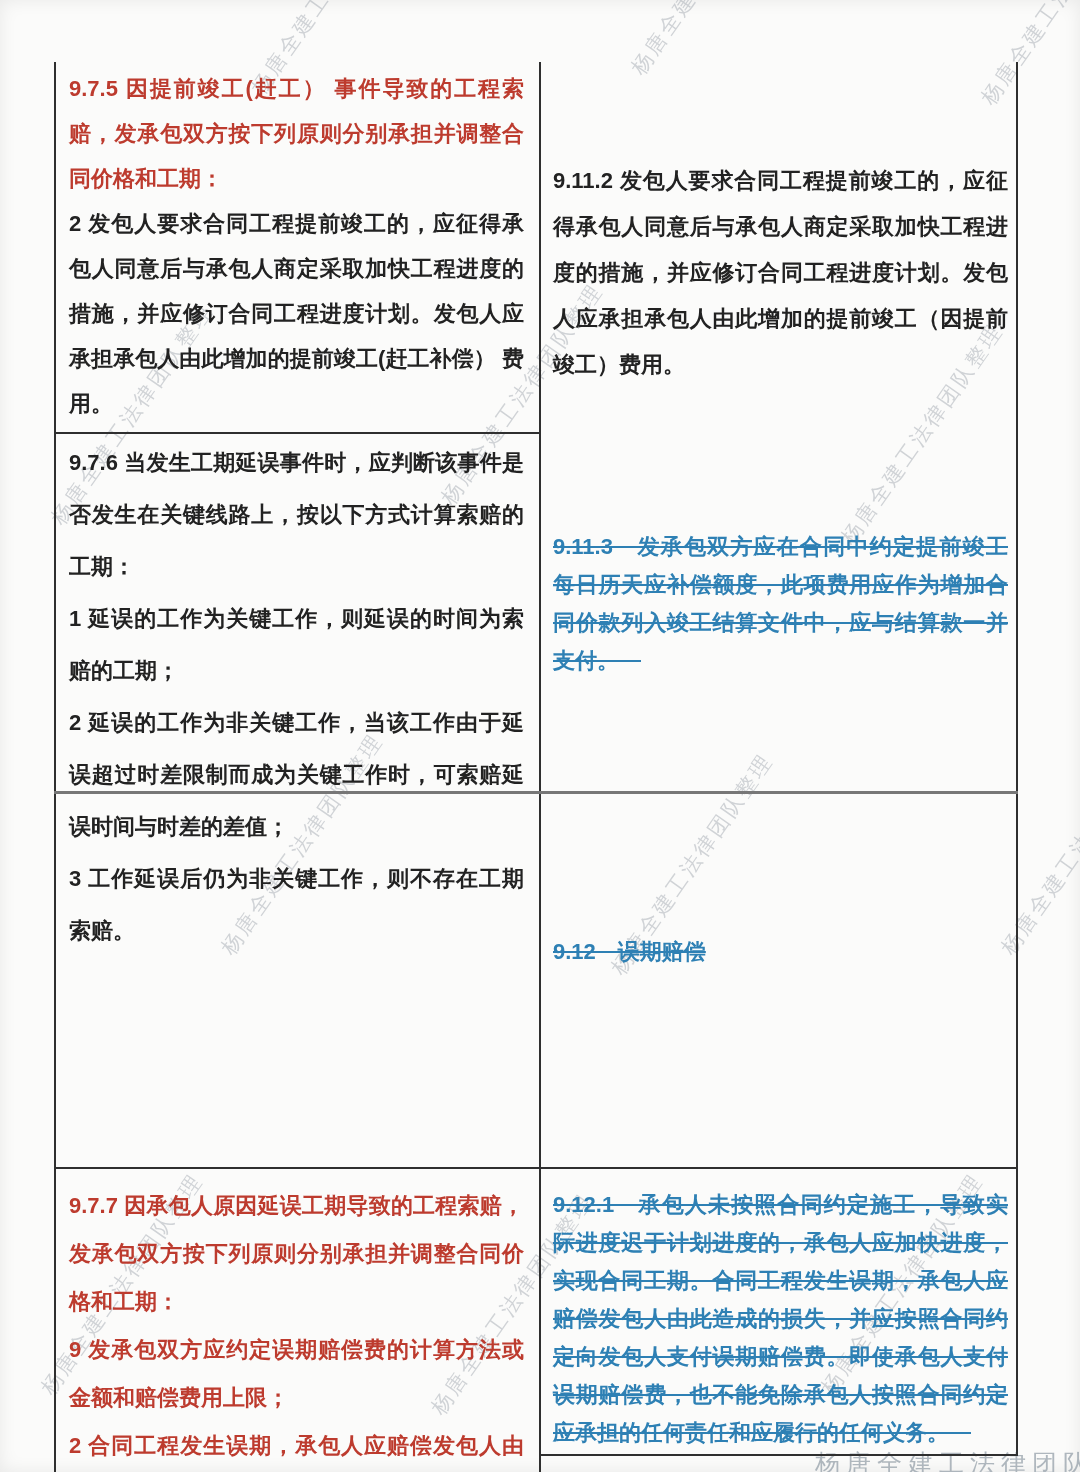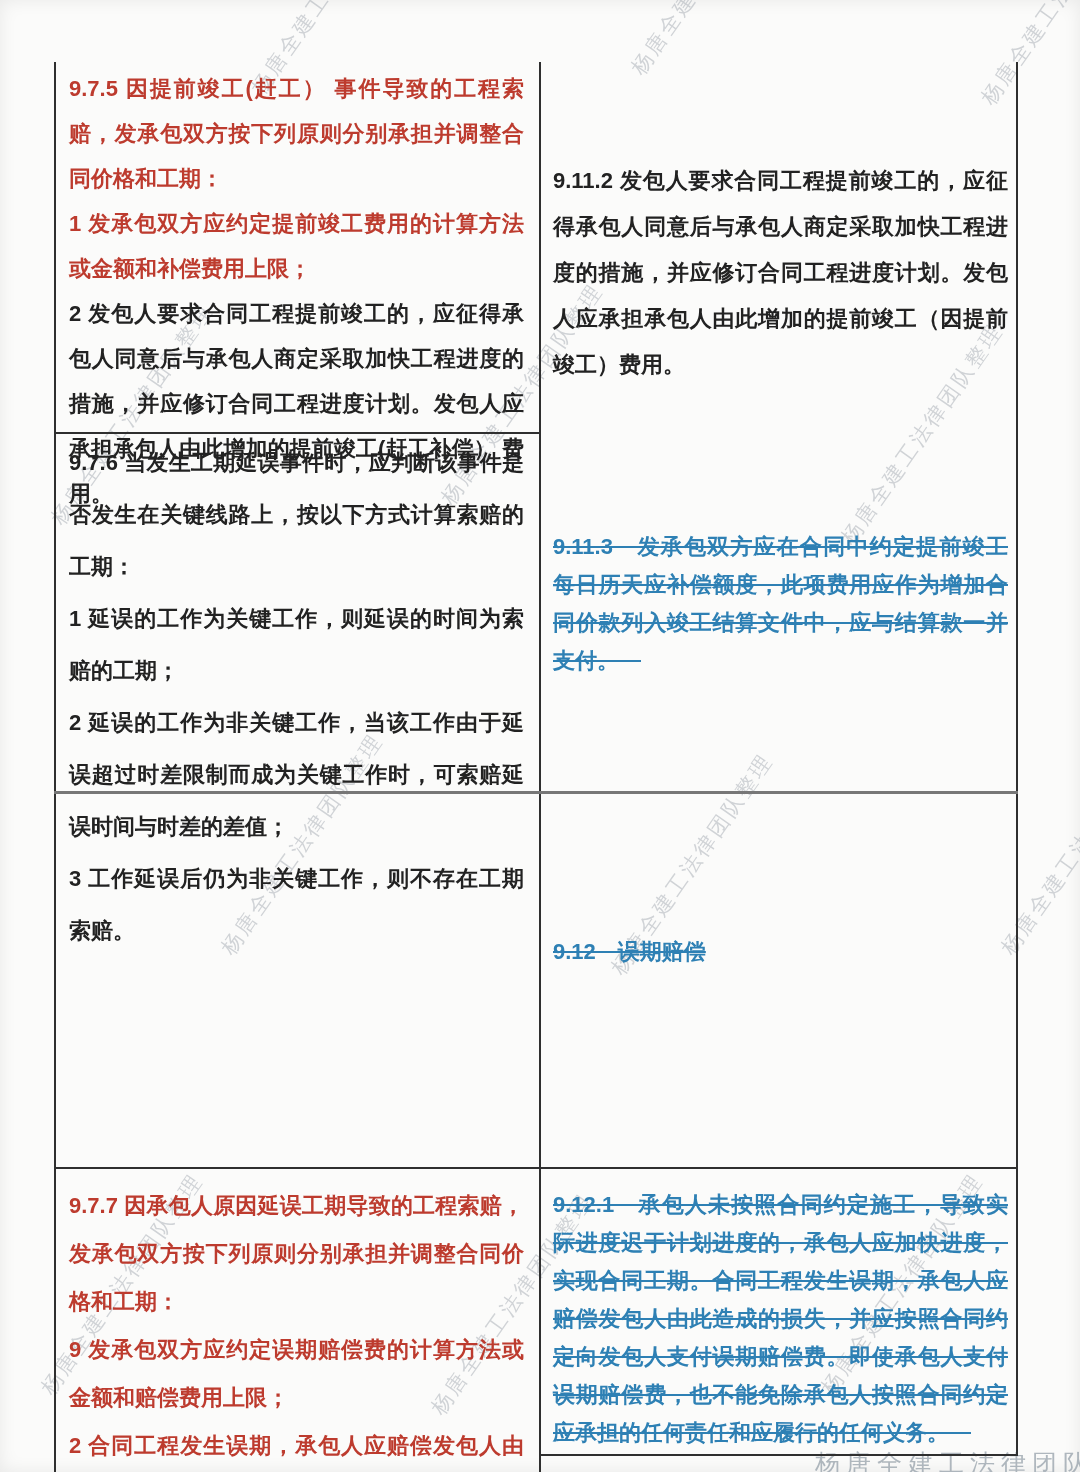--- a/index.html
+++ b/index.html
@@ -87,21 +87,20 @@
   <div class="rule" style="left:54px;  top:62px;   width:2px;   height:1410px"></div>
   <div class="rule" style="left:539px; top:62px;   width:2px;   height:1410px"></div>
   <div class="rule" style="left:1016px;top:62px;   width:2px;   height:1393px"></div>
   <div class="rule" style="left:54px;  top:432px;  width:487px; height:2px"></div>
   <div class="rule gray" style="left:54px;  top:791px;  width:964px; height:3px"></div>
   <div class="rule" style="left:54px;  top:1167px; width:964px; height:2px"></div>
   <div class="rule" style="left:539px; top:1454px; width:479px; height:2px"></div>
 
   <div class="block lcol b-975">
     <p class="red">9.7.5 因提前竣工(赶工） 事件导致的工程索赔，发承包双方按下列原则分别承担并调整合同价格和工期：</p>
-    <p class="red">1 发承包双方应约定提前竣工费用的计算方法或金额和补偿费用上限；</p>
     <p class="blk">2 发包人要求合同工程提前竣工的，应征得承包人同意后与承包人商定采取加快工程进度的措施，并应修订合同工程进度计划。发包人应承担承包人由此增加的提前竣工(赶工补偿） 费用。</p>
   </div>
 
   <div class="block lcol b-976">
     <p class="blk">9.7.6 当发生工期延误事件时，应判断该事件是否发生在关键线路上，按以下方式计算索赔的工期：</p>
     <p class="blk">1 延误的工作为关键工作，则延误的时间为索赔的工期；</p>
     <p class="blk">2 延误的工作为非关键工作，当该工作由于延误超过时差限制而成为关键工作时，可索赔延误时间与时差的差值；</p>
     <p class="blk">3 工作延误后仍为非关键工作，则不存在工期索赔。</p>
   </div>
 

